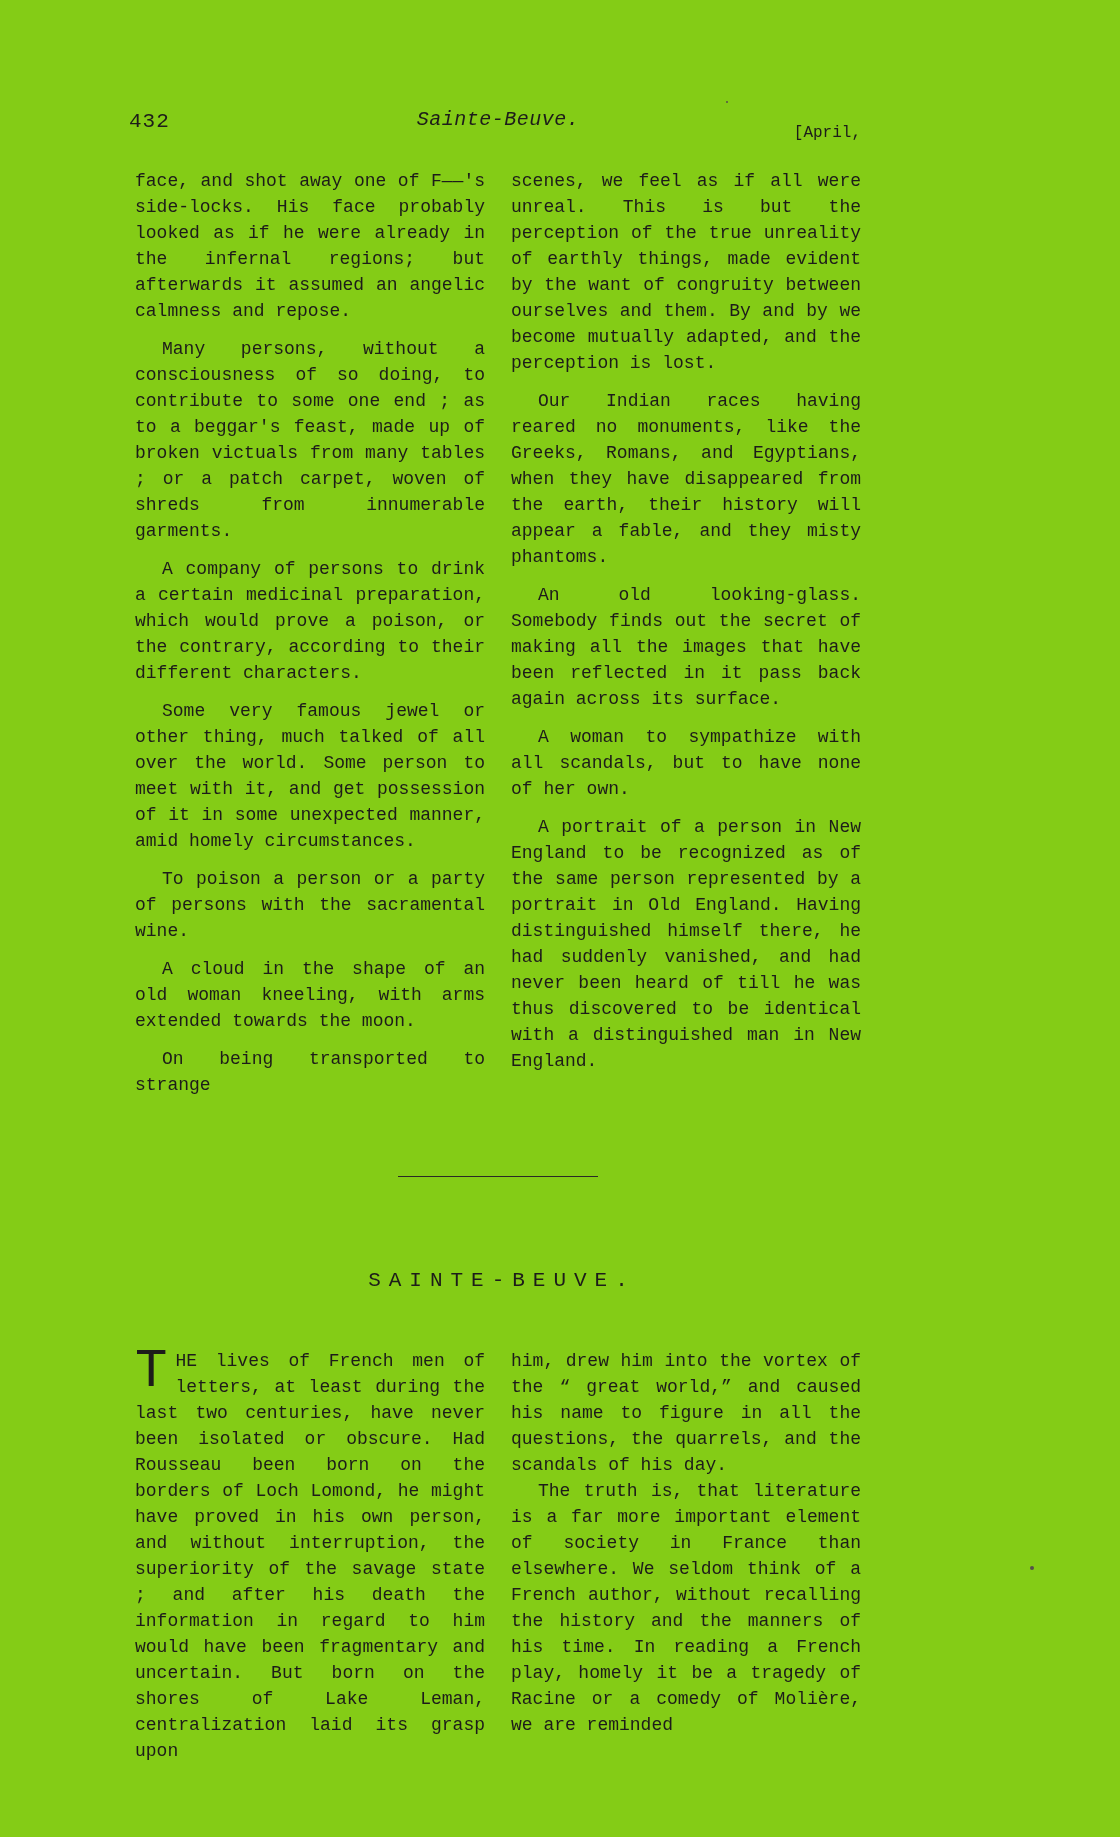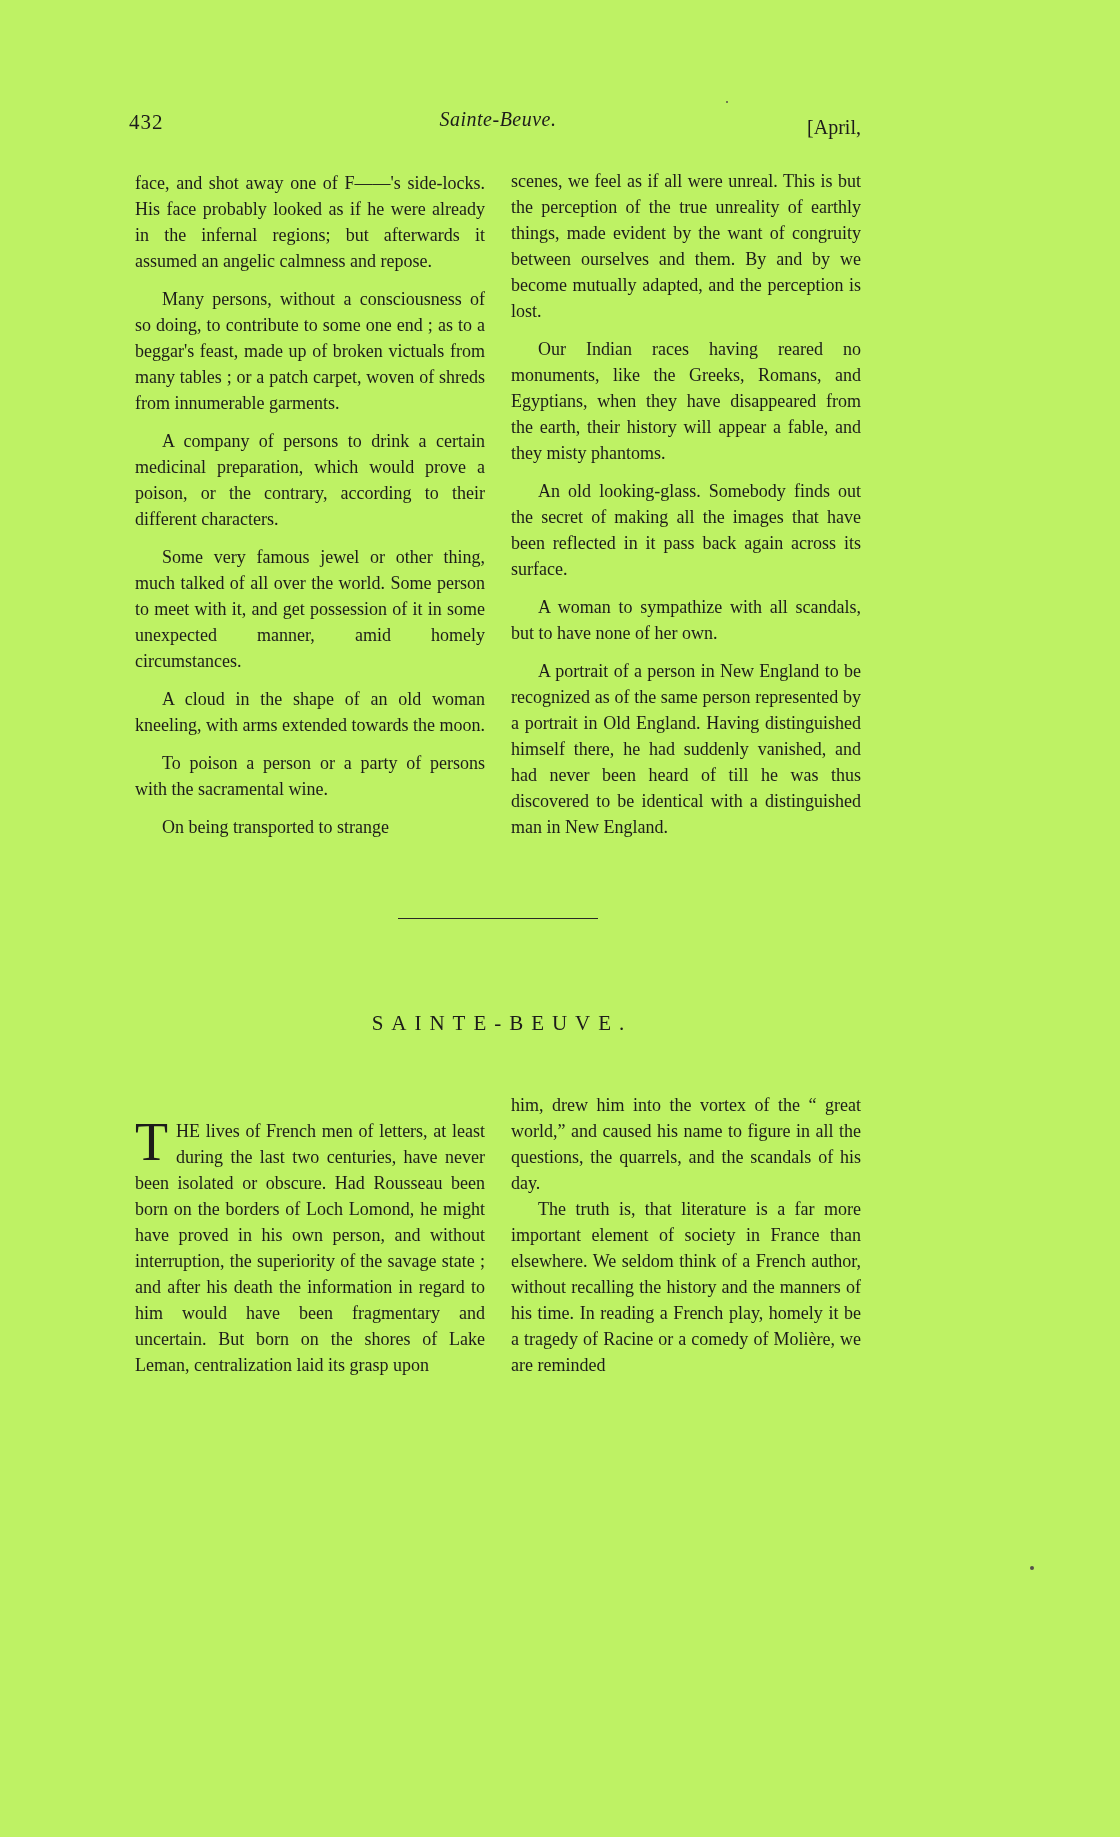--- a/index.html
+++ b/index.html
@@ -5,23 +5,23 @@
   html, body {
     margin: 0;
     padding: 0;
     background: #e9e7e0;
   }
   .page {
     position: relative;
     width: 1120px;
     height: 1837px;
     margin: 0 auto;
-    background: #bef264;
+    background: #84cc16;
     color: #1d1c1a;
-    font-family: Liberation Serif, serif;
+    font-family: Liberation Mono, monospace;
     overflow: hidden;
     box-sizing: border-box;
     padding: 108px 0 0 135px;
   }
   .content {
     width: 726px;
   }
   
   .header {
     position: relative;
@@ -40,28 +40,27 @@
     left: 50%;
     transform: translateX(-50%);
     top: 0;
     font-style: italic;
     font-size: 20px;
     letter-spacing: 0.5px;
   }
   .issue-date {
     position: absolute;
     right: 0;
-    top: 8px;
-    font-size: 20px;
+    top: 16px;
+    font-size: 16px;
   }
   
   .columns {
     display: flex;
     gap: 26px;
-    align-items: flex-end;
   }
   .col {
     width: 352px;
     font-size: 18px;
     line-height: 26px;
     text-align: justify;
   }
   .col p {
     margin: 0 0 12px 0;
   }
@@ -123,22 +122,22 @@
       <span class="running-title">Sainte-Beuve.</span>
       <span class="issue-date">[April,</span>
     </div>
 
     <div class="columns">
       <div class="col">
         <p class="noindent">face, and shot away one of F——'s side-locks. His face probably looked as if he were already in the infernal regions; but afterwards it assumed an angelic calmness and repose.</p>
         <p class="indent">Many persons, without a consciousness of so doing, to contribute to some one end ; as to a beggar's feast, made up of broken victuals from many tables ; or a patch carpet, woven of shreds from innumerable garments.</p>
         <p class="indent">A company of persons to drink a certain medicinal preparation, which would prove a poison, or the contrary, according to their different characters.</p>
         <p class="indent">Some very famous jewel or other thing, much talked of all over the world. Some person to meet with it, and get possession of it in some unexpected manner, amid homely circumstances.</p>
+        <p class="indent">To poison a person or a party of persons with the sacramental wine.</p>
         <p class="indent">A cloud in the shape of an old woman kneeling, with arms extended towards the moon.</p>
-        <p class="indent">To poison a person or a party of persons with the sacramental wine.</p>
         <p class="indent">On being transported to strange</p>
       </div>
       <div class="col">
         <p class="noindent">scenes, we feel as if all were unreal. This is but the perception of the true unreality of earthly things, made evident by the want of congruity between ourselves and them.  By and by we become mutually adapted, and the perception is lost.</p>
         <p class="indent">Our Indian races having reared no monuments, like the Greeks, Romans, and Egyptians, when they have disappeared from the earth, their history will appear a fable, and they misty phantoms.</p>
         <p class="indent">An old looking-glass.  Somebody finds out the secret of making all the images that have been reflected in it pass back again across its surface.</p>
         <p class="indent">A woman to sympathize with all scandals, but to have none of her own.</p>
         <p class="indent">A portrait of a person in New England to be recognized as of the same person represented by a portrait in Old England.  Having distinguished himself there, he had suddenly vanished, and had never been heard of till he was thus discovered to be identical with a distinguished man in New England.</p>
       </div>
     </div>

